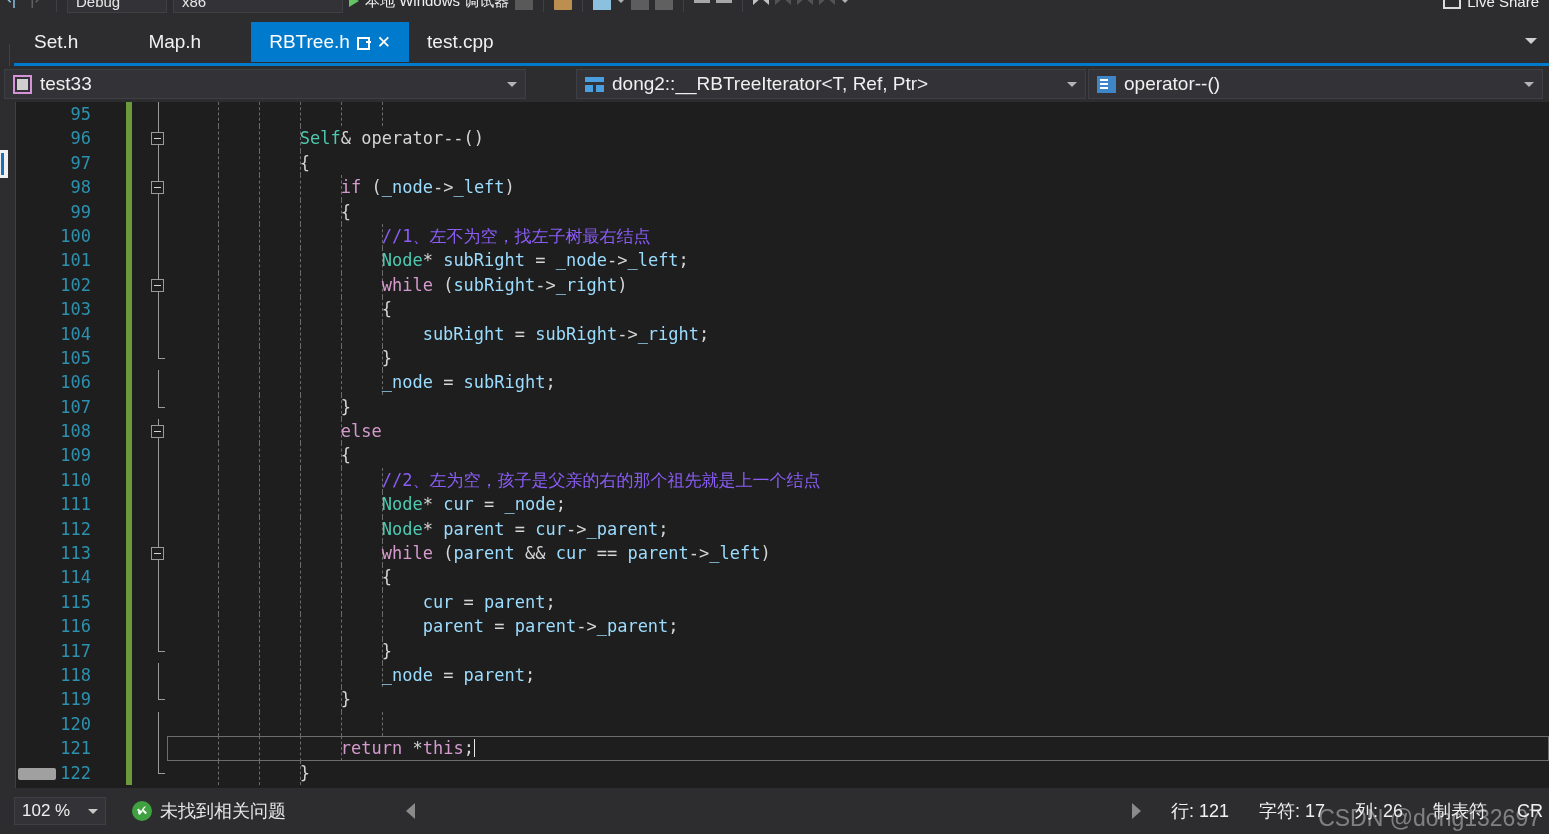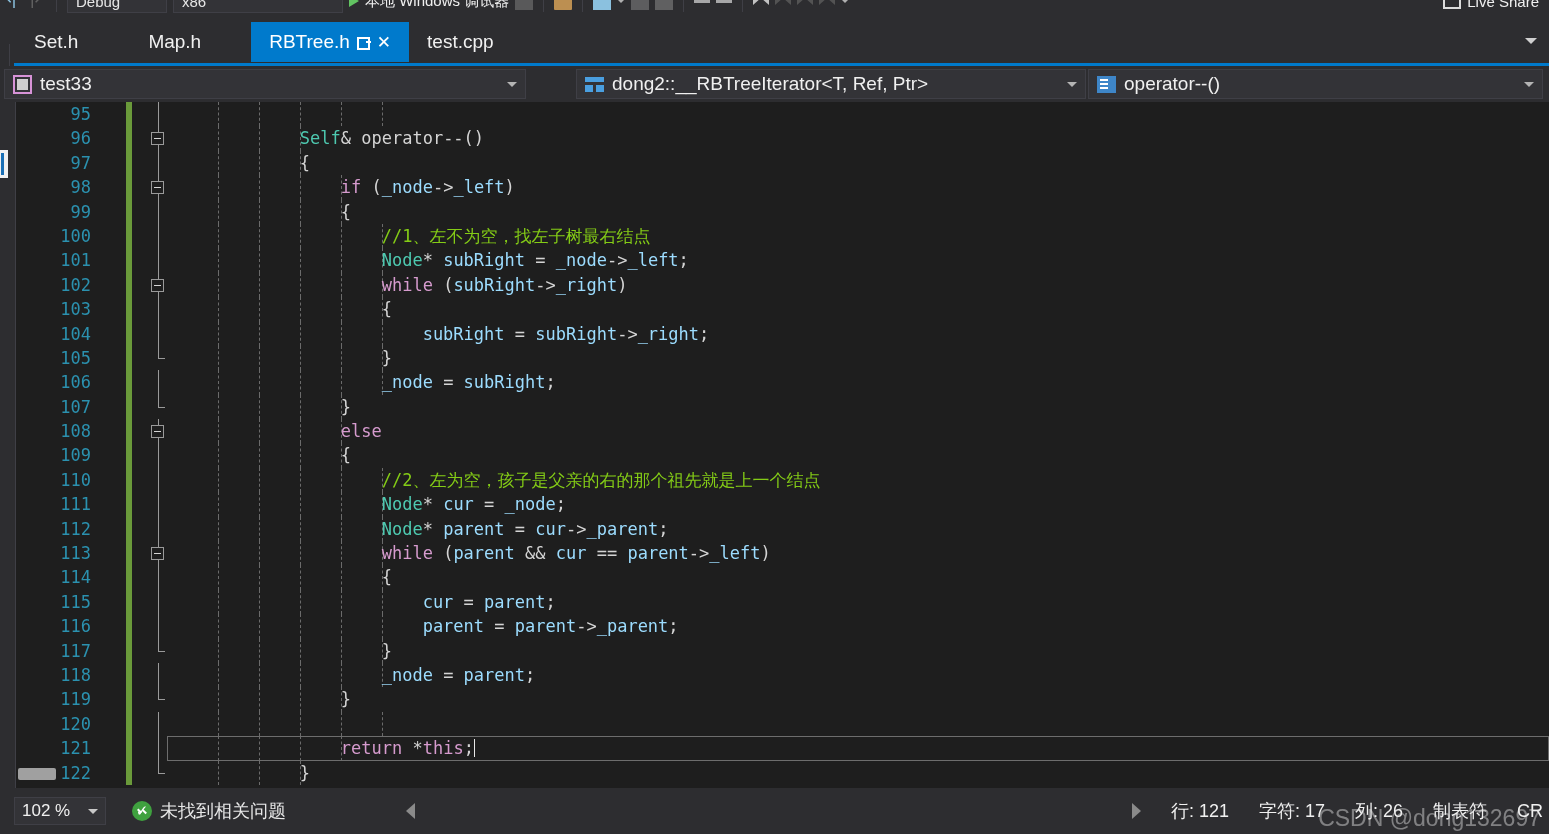--- a/index.html
+++ b/index.html
@@ -138,21 +138,21 @@
 
   .cur-line-box {
     position: absolute; left: 150px; right: 0; height: 25px;
     border: 1px solid #6d6d6d; pointer-events: none;
   }
   .caret-bar { display:inline-block; width: 1px; height: 18px; background: #e8e8e8; vertical-align: -3px; }
 
   
   .kw   { color: #d69bce; }
   .type { color: #4ec9b0; }
-  .cmt  { color: #84cc16; }
+  .cmt  { color: #8b5cf6; }
   .id   { color: #9cdcfe; }
   .plain{ color: #d4d4d4; }
   .punc { color: #d4d4d4; }
   .brc  { color: #d4d4d4; }
 
   .hscroll-thumb {
     position: absolute; left: 18px; bottom: 8px; width: 38px; height: 12px;
     background: #a0a0a0; border-radius: 2px;
   }
 

